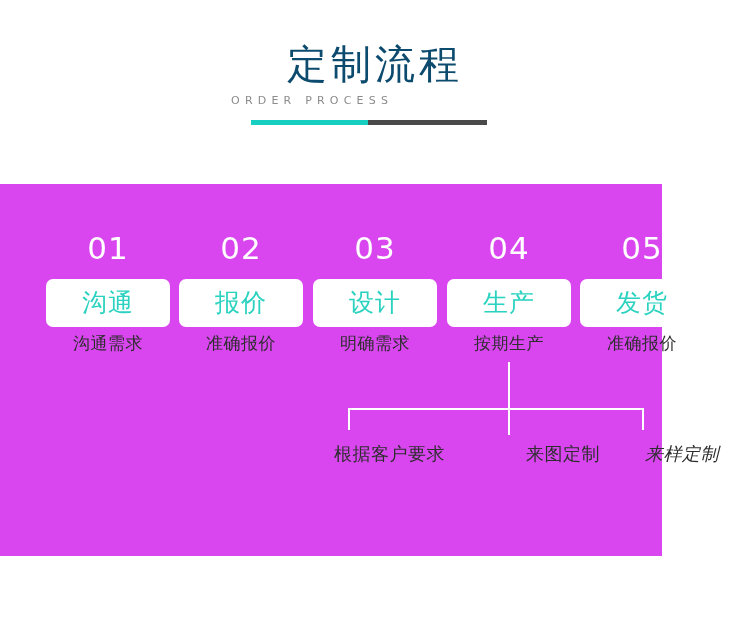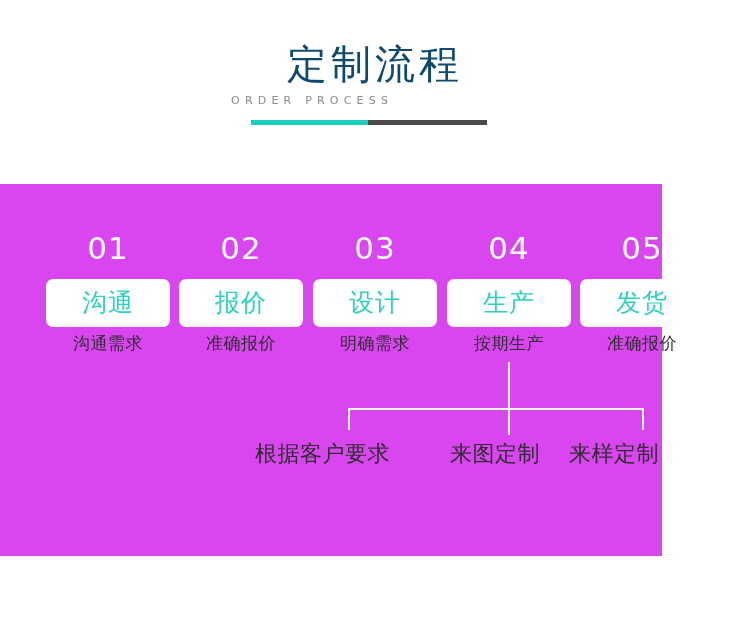--- a/index.html
+++ b/index.html
@@ -171,40 +171,41 @@
   #bracket-drop-right {
     left: 642px;
     top: 224px;
     width: 2px;
     height: 22px;
   }
 
   
   .note {
     position: absolute;
-    text-align: left;
-    font-size: 22px;
+    text-align: right;
+    font-size: 18px;
     line-height: 29px;
     color: #2e2e2e;
     letter-spacing: 0.5px;
   }
   .note.n0 {
     left: 255px;
     top: 255px;
     width: 190px;
   }
   .note.n1 {
     left: 450px;
     top: 255px;
     width: 150px;
   }
   .note.n2 {
     left: 569px;
     top: 255px;
     width: 150px;
+    font-style: italic;
   }
 
   #footer-spacer {
     position: absolute;
     left: 0;
     top: 556px;
     width: 750px;
     height: 76px;
     background: #ffffff;
   }

